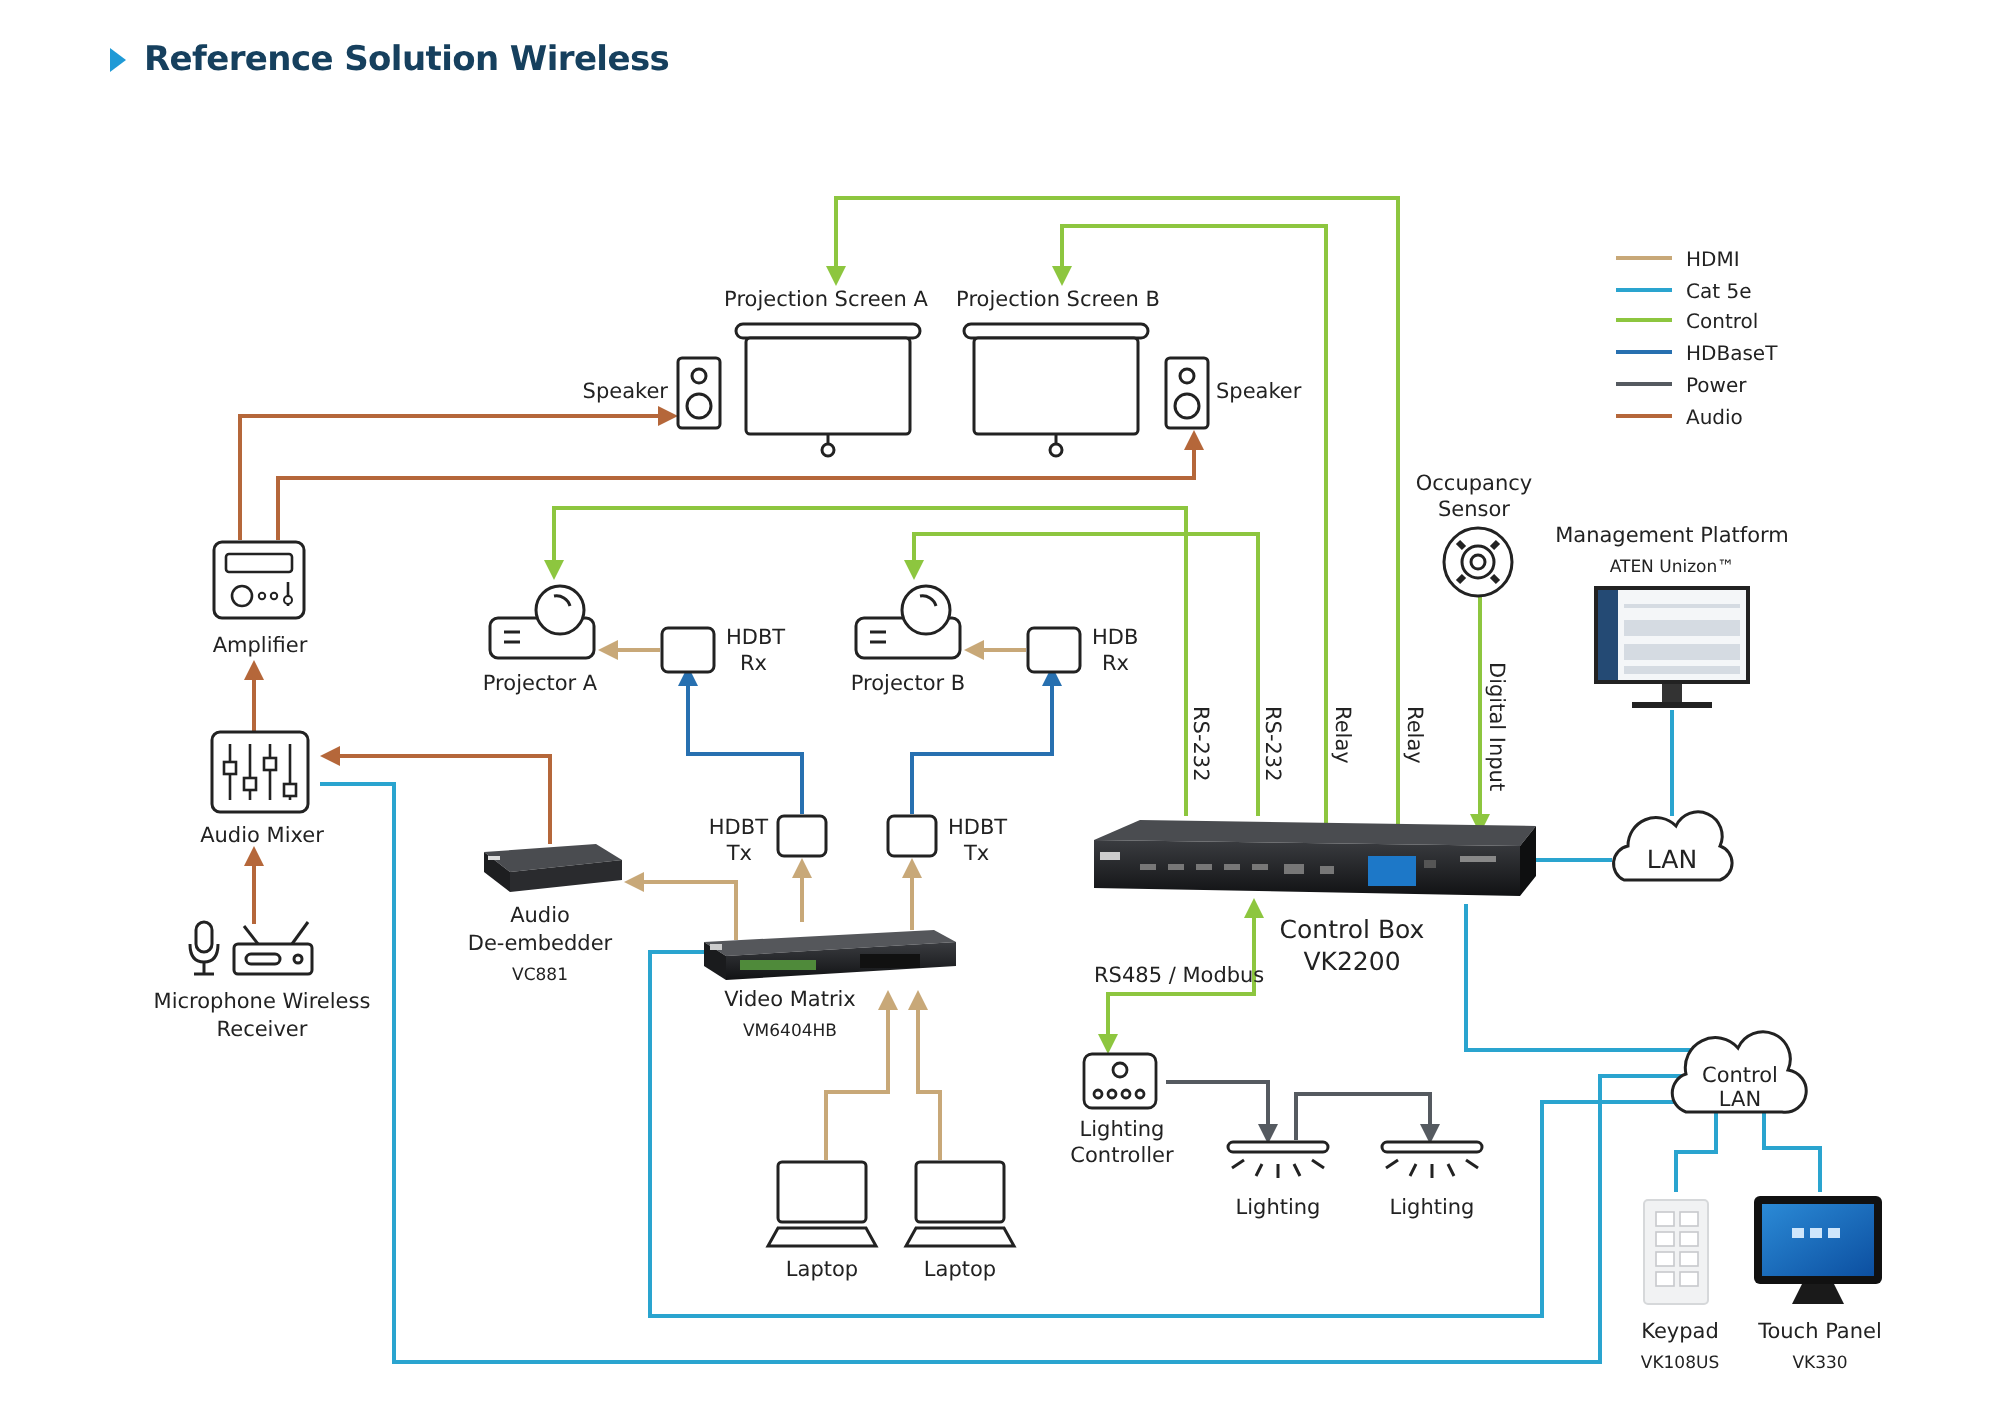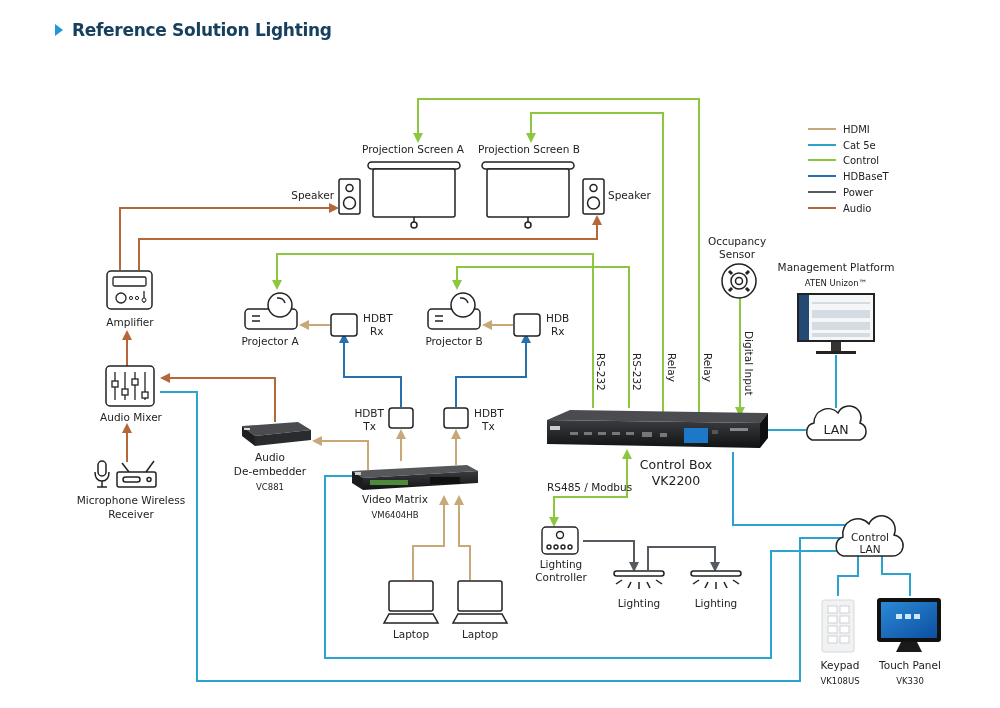--- a/index.html
+++ b/index.html
@@ -12,21 +12,21 @@
   .lbl { font-size:10.5px; }
   .sm { font-size:8.5px; }
   .big { font-size:12.5px; }
   .legend-lbl { font-size:10px; }
 </style>
 </head>
 <body>
 
 <div class="title-wrap">
   <div class="title-arrow"></div>
-  <div class="title-text">Reference Solution Lighting</div>
+  <div class="title-text">Reference Solution Wireless</div>
 </div>
 
 <svg id="diagram" viewBox="0 0 1000 708" xmlns="http://www.w3.org/2000/svg">
   <defs>
     <marker id="ah-green" viewBox="0 0 10 10" refX="5" refY="5" markerWidth="5" markerHeight="5" orient="auto-start-reverse">
         <path d="M0,0 L10,5 L0,10 z" fill="#8dc63f"></path>
       </marker>
     <marker id="ah-audio" viewBox="0 0 10 10" refX="5" refY="5" markerWidth="5" markerHeight="5" orient="auto-start-reverse">
         <path d="M0,0 L10,5 L0,10 z" fill="#b5673a"></path>
       </marker>

